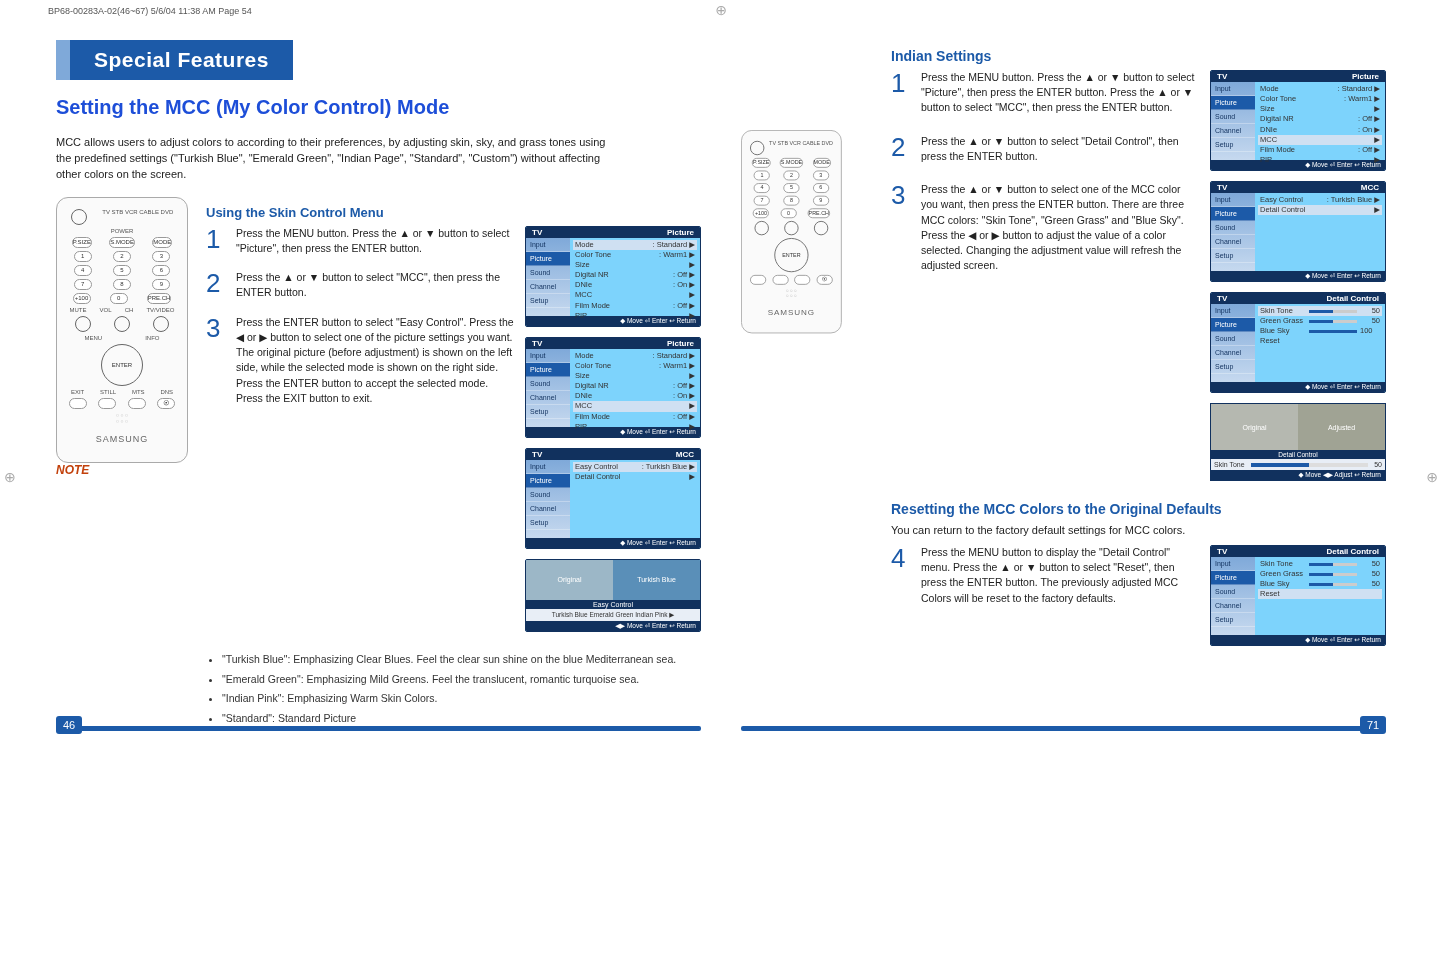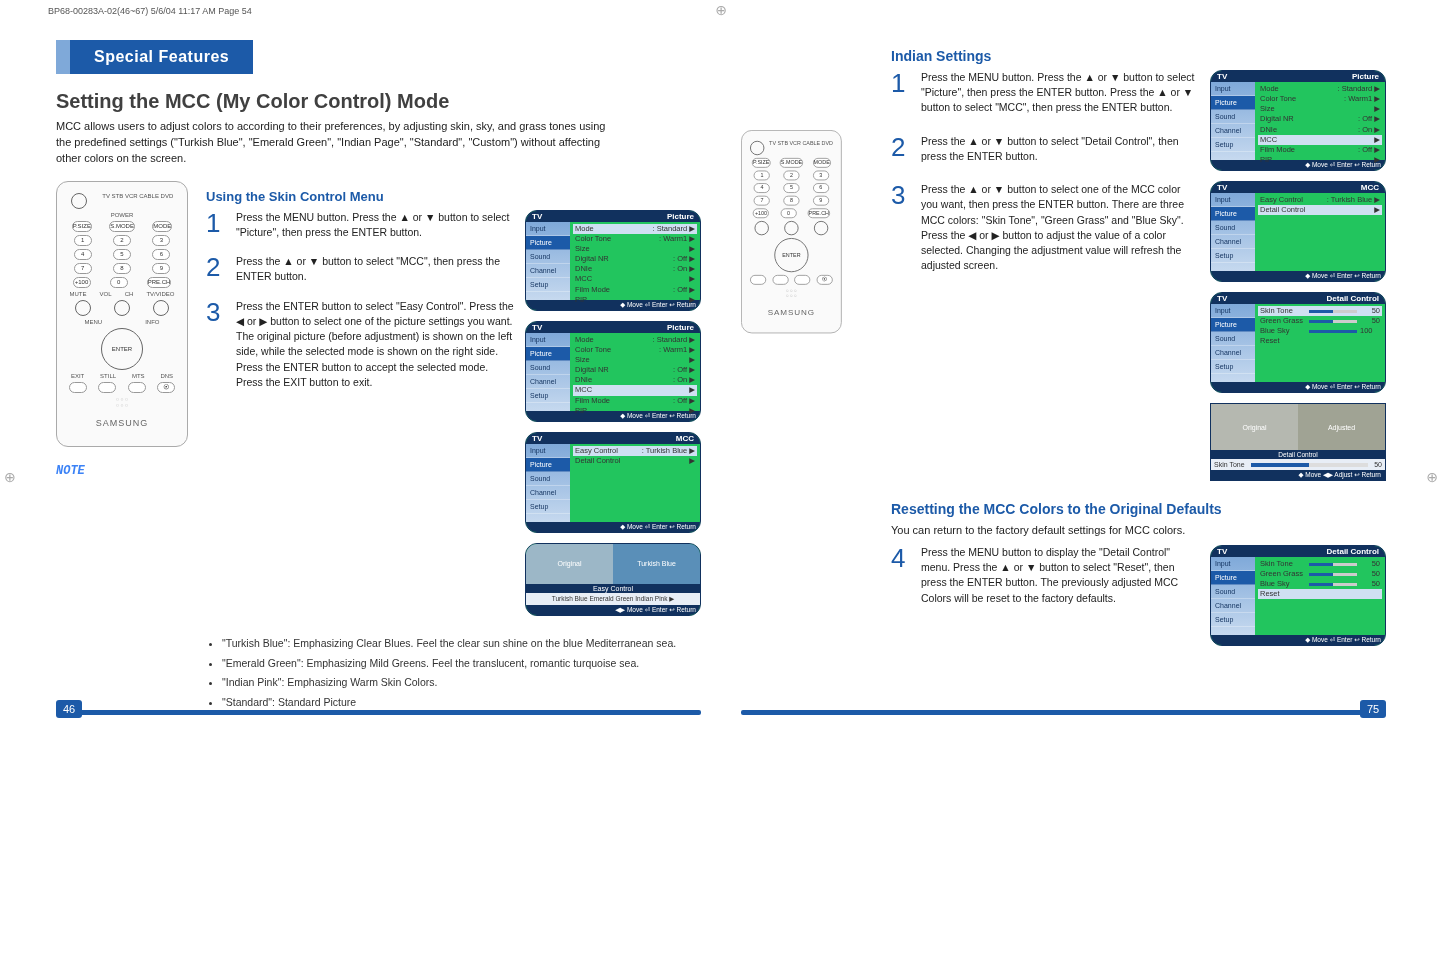--- a/index.html
+++ b/index.html
@@ -5,40 +5,40 @@
   * { box-sizing: border-box; margin: 0; padding: 0; }
   body { font-family: "Helvetica Neue", Arial, sans-serif; background: #fff; width: 1442px; height: 954px; position: relative; color: #333; }
   .page-marker { position: absolute; top: 6px; left: 48px; font-size: 9px; color: #555; }
   .crop-mark { position: absolute; font-size: 14px; color: #aaa; }
   .crop-top { top: 2px; left: 50%; transform: translateX(-50%); }
   .crop-left { top: 50%; left: 4px; transform: translateY(-50%); }
   .crop-right { top: 50%; right: 4px; transform: translateY(-50%); }
   .spread { display: flex; gap: 40px; padding: 40px 56px; }
   .page-left { width: 648px; position: relative; }
   .page-right { width: 648px; position: relative; }
-  .chapter-tab { background: #1c5aa8; color: #fff; padding: 8px 24px; font-size: 16px; font-weight: bold; letter-spacing: .5px; display: inline-block; border-left: 14px solid #7fa9d9; }
-  .h-section { color: #404040; font-size: 20px; margin: 16px 0 6px; font-weight: 600; }
+  .chapter-tab { background: #1c5aa8; color: #fff; padding: 8px 24px; font-size: 21px; font-weight: bold; letter-spacing: .5px; display: inline-block; border-left: 14px solid #7fa9d9; }
+  .h-section { color: #1d4ed8; font-size: 20px; margin: 16px 0 16px; font-weight: 600; }
   .intro { font-size: 11px; line-height: 1.45; color: #222; margin-bottom: 14px; max-width: 560px; }
   .subheader { color: #1c5aa8; font-weight: bold; font-size: 13px; margin: 8px 0 6px; }
   .columns { display: flex; gap: 18px; }
   .remote-box { width: 132px; flex-shrink: 0; }
   .remote { border: 1px solid #aaa; border-radius: 12px; padding: 8px 6px 18px; background: #fafafa; font-size: 7px; text-align: center; }
   .remote-row { display: flex; justify-content: space-around; margin: 3px 0; }
   .remote-btn { border: 1px solid #999; border-radius: 8px; min-width: 18px; height: 11px; line-height: 9px; font-size: 6px; background: #fff; }
   .remote-big { width: 16px; height: 16px; border-radius: 50%; border: 1px solid #666; }
   .remote-label { font-size: 6px; color: #555; }
   .samsung { font-size: 9px; letter-spacing: 1px; color: #666; margin-top: 10px; }
-  .note-head { color: #3b82f6; font-style: italic; font-weight: bold; font-size: 12px; margin-top: 17px; font-family: Liberation Mono, monospace; }
+  .note-head { color: #c2410c; font-style: italic; font-weight: bold; font-size: 12px; margin-top: 0; }
   .note-body { font-size: 10px; font-style: italic; color: #444; line-height: 1.4; }
   .steps { flex: 1; }
   .step { display: flex; gap: 10px; margin-bottom: 14px; }
   .step-num { color: #1c5aa8; font-size: 26px; font-weight: 300; line-height: 1; width: 20px; flex-shrink: 0; }
   .step-text { font-size: 10.5px; line-height: 1.45; color: #222; flex: 1; }
   .osd-col { width: 176px; flex-shrink: 0; }
-  .osd { border: 1px solid #11315e; background: #22c55e; font-size: 8px; margin-bottom: 10px; overflow: hidden; border-radius: 12px; }
+  .osd { border: 1px solid #11315e; background: #7dd3fc; font-size: 8px; margin-bottom: 10px; overflow: hidden; border-radius: 2px; }
   .osd-top { background: #11315e; color: #fff; display: flex; justify-content: space-between; padding: 1px 6px; font-weight: bold; font-size: 8px; }
   .osd-body { display: flex; height: 78px; }
   .osd-side { width: 44px; background: linear-gradient(#7fa9d9,#c6d9ef); display: flex; flex-direction: column; font-size: 7px; }
   .osd-side-item { padding: 3px 4px; color: #11315e; border-bottom: 1px solid rgba(255,255,255,.3); }
   .osd-side-item.sel { background: #1c5aa8; color: #fff; }
   .osd-list { flex: 1; padding: 2px 3px; font-size: 7.5px; }
   .osd-row { display: flex; justify-content: space-between; padding: 0 2px; line-height: 1.35; }
   .osd-row.hl { background: #cfe0f2; }
   .osd-foot { background: #11315e; color: #fff; font-size: 6.5px; padding: 1px 4px; text-align: right; }
   .preview { border: 1px solid #11315e; font-size: 7px; text-align: center; }
@@ -59,21 +59,21 @@
   .pn-right { right: 0; }
   .preview2 { border:1px solid #11315e; margin-bottom:10px; }
   .preview2-top { display:flex; }
   .preview2-top div { flex:1; height:46px; background:#b5b8b0; color:#fff; font-size:7px; display:flex; align-items:center; justify-content:center; }
   .preview2 .slider { background:#e8eef6; }
   .strip2 { background:#11315e; color:#fff; font-size:6.5px; text-align:center; padding:1px 0; }
 </style>
 </head>
 <body>
 
-<div class="page-marker">BP68-00283A-02(46~67)  5/6/04  11:17 AM  Page 54</div>
+<div class="page-marker">BP68-00283A-02(46~67)  5/6/04  11:38 AM  Page 54</div>
 <div class="crop-mark crop-top">⊕</div>
 <div class="crop-mark crop-left">⊕</div>
 <div class="crop-mark crop-right">⊕</div>
 
 <div class="spread">
 
   <div class="page-left">
     <div class="chapter-tab">Special Features</div>
     <div class="h-section">Setting the MCC (My Color Control) Mode</div>
     <div class="intro">MCC allows users to adjust colors to according to their preferences, by adjusting skin, sky, and grass tones using the predefined settings ("Turkish Blue", "Emerald Green", "Indian Page", "Standard", "Custom") without affecting other colors on the screen.</div>
@@ -607,15 +607,15 @@
                   </div>
                 </div>
               </div>
             <div class="osd-foot">◆ Move   ⏎ Enter   ↩ Return</div>
           </div>
         </div>
       </div>
     </div>
 
     <div class="footer-bar right-bar"></div>
-    <div class="page-num-box pn-right">75</div>
+    <div class="page-num-box pn-right">71</div>
   </div>
 </div>
 
 </body></html>

